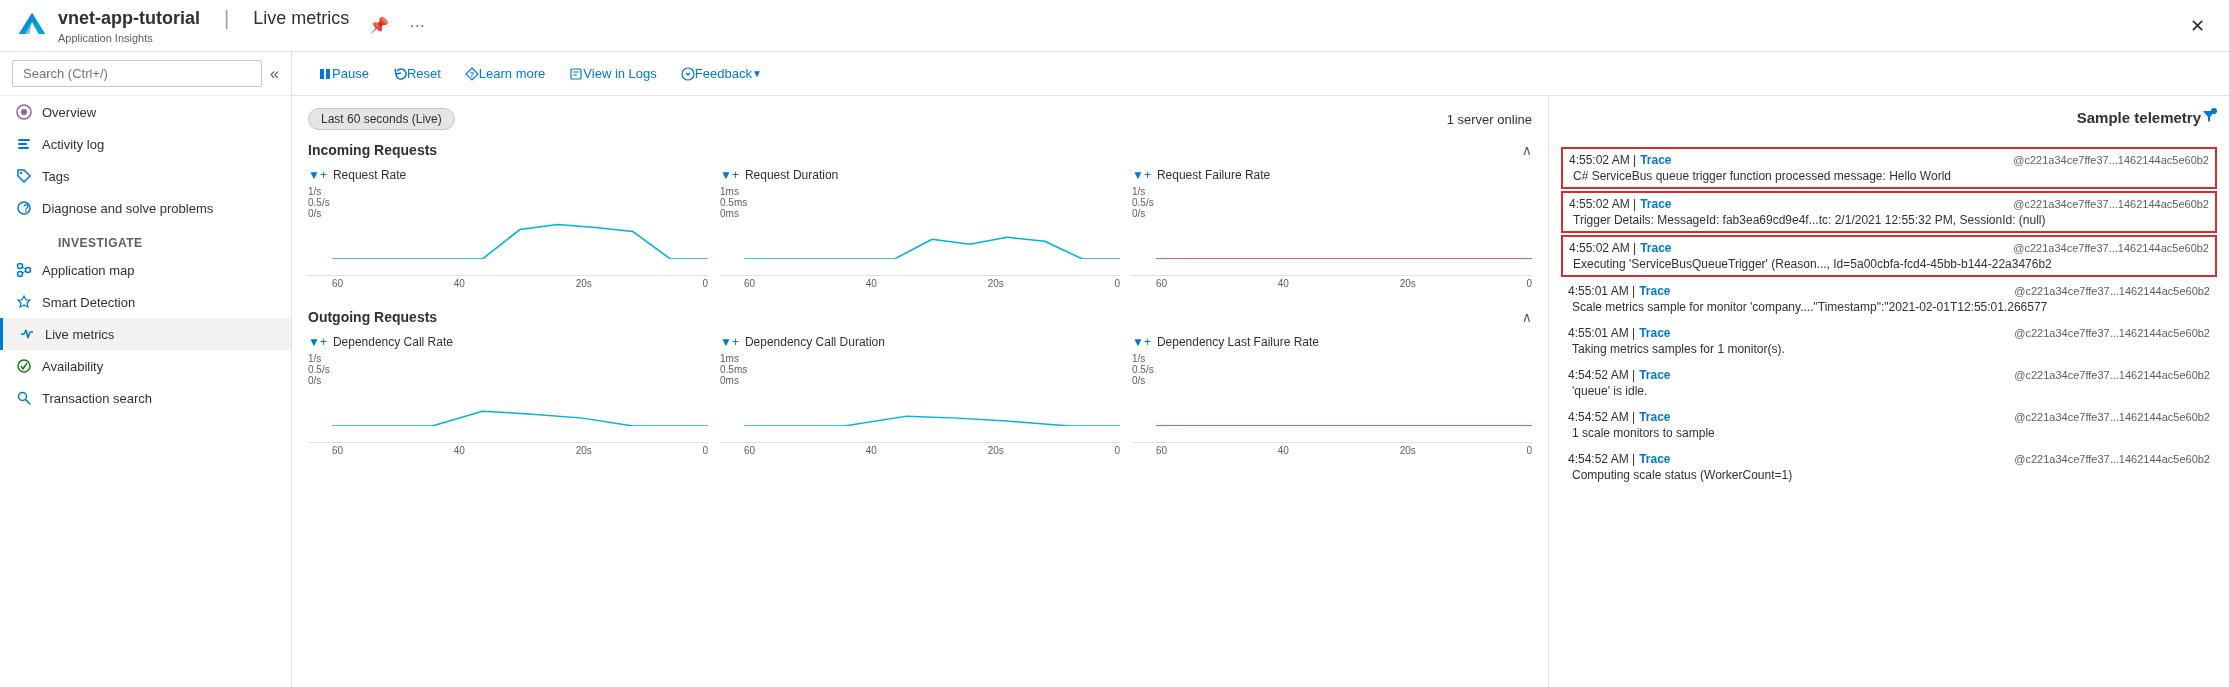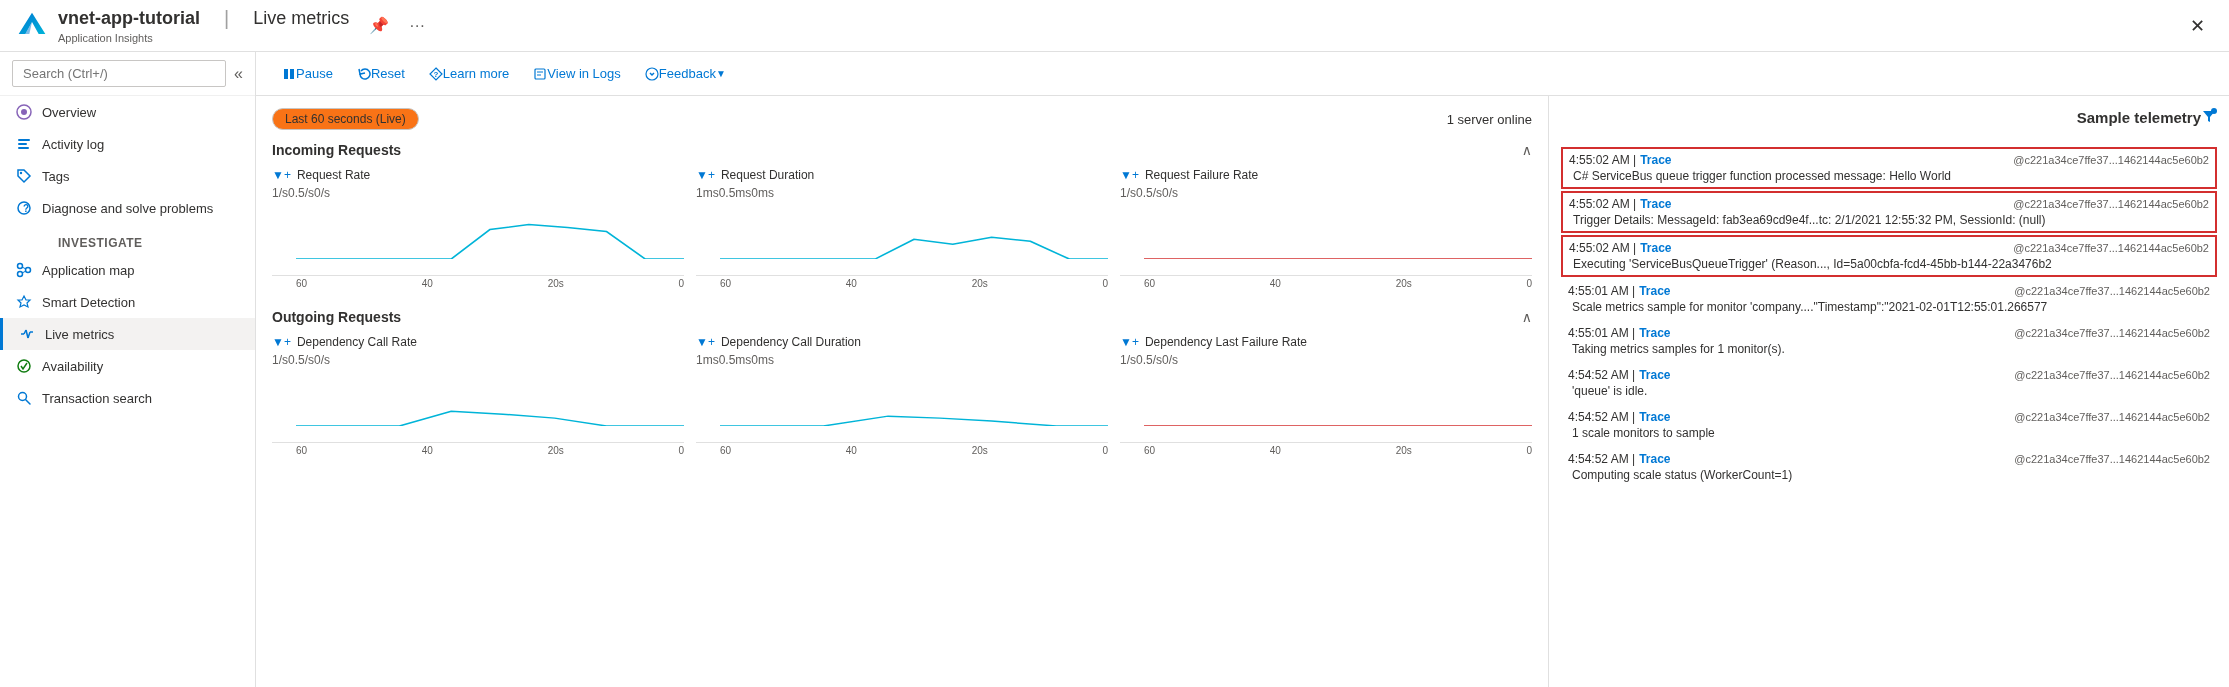--- a/index.html
+++ b/index.html
@@ -15,21 +15,21 @@
     .header-title-group { display: flex; flex-direction: column; }
     .header-title-row { display: flex; align-items: center; gap: 12px; }
     .header-icons { display: flex; align-items: center; margin-left: 16px; gap: 12px; }
     .header-icon-btn { background: none; border: none; cursor: pointer; color: #605e5c; font-size: 16px; padding: 4px; }
     .header-close { margin-left: auto; background: none; border: none; cursor: pointer; font-size: 18px; color: #323130; padding: 4px 8px; }
 
     
     .main-layout { display: flex; flex: 1; overflow: hidden; }
 
     
-    .sidebar { width: 256px; flex-shrink: 0; border-right: 1px solid #e0e0e0; display: flex; flex-direction: column; overflow-y: auto; background: #fff; }
+    .sidebar { width: 292px; flex-shrink: 0; border-right: 1px solid #e0e0e0; display: flex; flex-direction: column; overflow-y: auto; background: #fff; }
     .sidebar-search-input { width: 100%; border: 1px solid #c8c6c4; border-radius: 2px; padding: 5px 10px; font-size: 13px; color: #323130; background: #fff; }
     .sidebar-collapse { margin-left: 8px; background: none; border: none; cursor: pointer; color: #605e5c; font-size: 16px; flex-shrink: 0; }
 
     .sidebar-item { display: flex; align-items: center; padding: 8px 16px; cursor: pointer; color: #323130; gap: 10px; }
     .sidebar-item-icon { width: 16px; height: 16px; flex-shrink: 0; display: flex; align-items: center; justify-content: center; }
     .sidebar-item-text { font-size: 13px; }
     .sidebar-section-header { padding: 12px 16px 4px 16px; font-size: 12px; font-weight: 600; color: #605e5c; text-transform: uppercase; letter-spacing: 0.5px; margin-left: 42px; }
 
     
     .content-area { flex: 1; display: flex; flex-direction: column; overflow: hidden; }
@@ -37,32 +37,32 @@
     
     .toolbar { display: flex; align-items: center; padding: 8px 16px; border-bottom: 1px solid #e0e0e0; gap: 4px; flex-shrink: 0; height: 44px; }
     .toolbar-btn { display: flex; align-items: center; gap: 0; background: none; border: none; cursor: pointer; color: #0078d4; font-size: 13px; padding: 4px 10px; border-radius: 2px; }
 
     
     .panels-area { display: flex; flex: 1; overflow: hidden; }
 
     
     .metrics-panel { flex: 1; overflow-y: auto; padding: 12px 16px; border-right: 1px solid #e0e0e0; }
     .metrics-header { display: flex; align-items: center; justify-content: space-between; margin-bottom: 12px; }
-    .time-badge { border: 1px solid #c8c6c4; border-radius: 12px; padding: 3px 12px; font-size: 12px; color: #323130; background: #f97316; cursor: pointer; }
+    .time-badge { border: 1px solid #c8c6c4; border-radius: 12px; padding: 3px 12px; font-size: 12px; color: #323130; background: #e5e5e5; cursor: pointer; }
     .server-status { font-size: 13px; color: #323130; }
 
     .section-title { font-size: 14px; font-weight: 600; color: #323130; margin-bottom: 10px; display: flex; align-items: center; justify-content: space-between; }
     .section-collapse { background: none; border: none; cursor: pointer; font-size: 14px; color: #605e5c; }
 
     .metrics-grid { display: grid; grid-template-columns: 1fr 1fr 1fr; gap: 12px; margin-bottom: 20px; }
     .metric-chart { display: flex; flex-direction: column; }
     .metric-label { display: flex; align-items: center; gap: 6px; font-size: 12px; color: #323130; margin-bottom: 4px; font-weight: 500; }
     .metric-filter-icon { color: #0078d4; font-size: 12px; }
     .chart-area { height: 90px; border-bottom: 1px solid #e0e0e0; position: relative; background: #fff; }
-    .chart-y-labels { position: absolute; left: 0; top: 0; bottom: 16px; display: flex; flex-direction: row; font-size: 12px; color: #605e5c; padding-right: 4px; }
+    .chart-y-labels { position: absolute; left: 0; top: 0; bottom: 16px; display: flex; flex-direction: column; font-size: 10px; color: #605e5c; padding-right: 4px; }
     .chart-x-labels { display: flex; justify-content: space-between; font-size: 10px; color: #605e5c; padding-top: 2px; }
     .chart-line-area { position: absolute; left: 24px; right: 0; top: 4px; bottom: 16px; }
 
     
     .chart-svg { width: 100%; height: 100%; }
 
     
     .telemetry-panel { width: 680px; flex-shrink: 0; overflow-y: auto; padding: 12px; }
     .telemetry-header { display: flex; align-items: center; justify-content: flex-end; margin-bottom: 20px; }
     .telemetry-title { font-size: 15px; font-weight: 600; color: #323130; }

